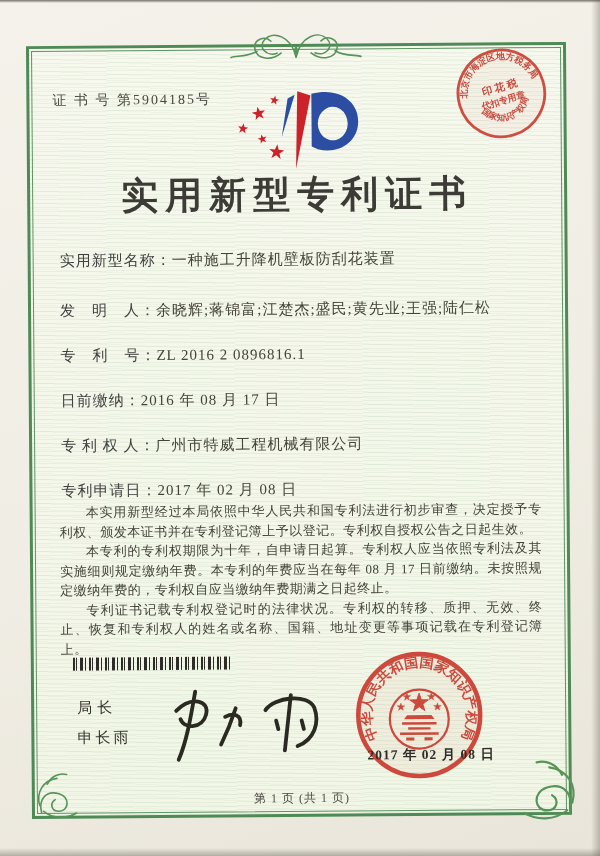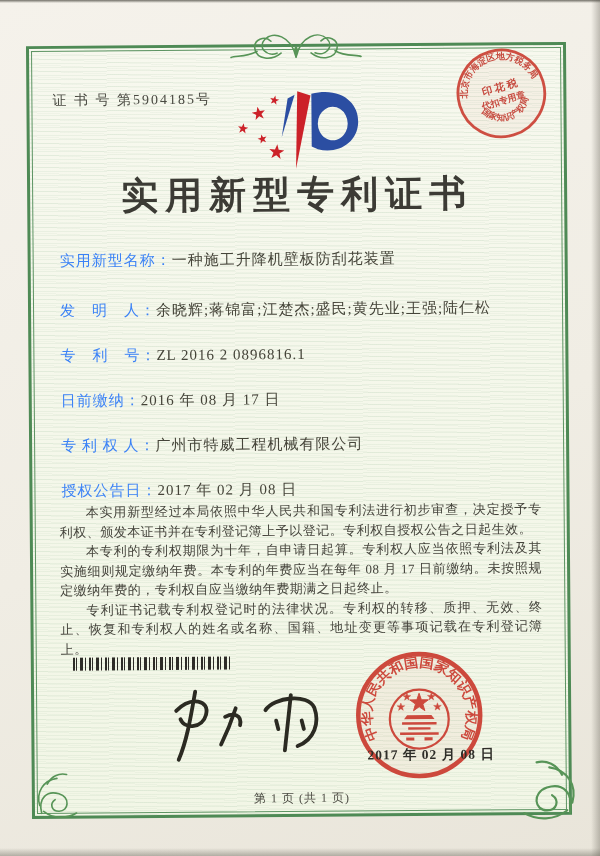--- a/index.html
+++ b/index.html
@@ -22,21 +22,21 @@
   }
   .frame::before{content:"";position:absolute;inset:2px;border:1px solid #5d9463;pointer-events:none;}
 
   .cert-no{position:absolute;left:26px;top:46px;font-size:14px;letter-spacing:2px;color:#4a4a42;}
   .logo{position:absolute;left:50%;top:42px;transform:translateX(-50%);}
   .title{position:absolute;left:0;top:126px;width:100%;text-align:center;font-size:37px;font-weight:bold;letter-spacing:7px;color:#3c3b35;}
 
   .fields{position:absolute;left:32px;top:206px;right:30px;}
   .field-row{margin-bottom:26px;font-size:15px;line-height:19px;color:#4b4a42;letter-spacing:1px;}
   .field-row:first-child{margin-bottom:31px;}
-  .field-label{color:#3b82f6;}
+  .field-label{color:#404040;}
   .field-value{color:#454439;}
 
   .paras{position:absolute;left:30px;top:457px;right:28px;color:#45443c;}
   .paras p{margin:0;font-size:13px;line-height:19.5px;text-indent:2em;text-align:justify;letter-spacing:.5px;}
 
   .barcode{position:absolute;left:42px;top:612px;width:158px;height:13px;
     background:repeating-linear-gradient(90deg,#2e2c28 0 2px,rgba(0,0,0,0) 2px 3px,#2e2c28 3px 4px,rgba(0,0,0,0) 4px 7px,#2e2c28 7px 10px,rgba(0,0,0,0) 10px 12px,#2e2c28 12px 13px,rgba(0,0,0,0) 13px 16px);}
 
   .signer{position:absolute;left:46px;top:653px;font-family:"Liberation Sans","DejaVu Sans",sans-serif;color:#35342e;}
   .signer .t{font-size:15px;letter-spacing:5px;margin-bottom:11px;}
@@ -147,32 +147,36 @@
     <div class="field-row" data-interactable="false">
       <span class="field-label" data-interactable="false">专　利　号：</span><span class="field-value" data-interactable="false">ZL 2016 2 0896816.1</span>
     </div>
     <div class="field-row" data-interactable="false">
       <span class="field-label" data-interactable="false">日前缴纳：</span><span class="field-value" data-interactable="false">2016 年 08 月 17 日</span>
     </div>
     <div class="field-row" data-interactable="false">
       <span class="field-label" data-interactable="false">专 利 权 人：</span><span class="field-value" data-interactable="false">广州市特威工程机械有限公司</span>
     </div>
     <div class="field-row" data-interactable="false">
-      <span class="field-label" data-interactable="false">授权公告日：</span><span class="field-value" data-interactable="false">2017 年 02 月 08 日</span>
+      <span class="field-label" data-interactable="false">专利申请日：</span><span class="field-value" data-interactable="false">2017 年 02 月 08 日</span>
     </div>
   </div>
 
   <div class="paras" data-interactable="false">
     <p data-interactable="false">本实用新型经过本局依照中华人民共和国专利法进行初步审查，决定授予专利权、颁发本证书并在专利登记簿上予以登记。专利权自授权公告之日起生效。</p>
     <p data-interactable="false">本专利的专利权期限为十年，自申请日起算。专利权人应当依照专利法及其实施细则规定缴纳年费。本专利的年费应当在每年 08 月 17 日前缴纳。未按照规定缴纳年费的，专利权自应当缴纳年费期满之日起终止。</p>
     <p data-interactable="false">专利证书记载专利权登记时的法律状况。专利权的转移、质押、无效、终止、恢复和专利权人的姓名或名称、国籍、地址变更等事项记载在专利登记簿上。</p>
   </div>
 
   <div class="barcode" data-interactable="false"></div>
 
+  <div class="signer" data-interactable="false">
+    <div class="t" data-interactable="false">局长</div>
+    <div class="n" data-interactable="false">申长雨</div>
+  </div>
 
   <svg class="signature" data-interactable="false" width="170" height="85" viewBox="0 0 160 80">
     <g fill="none" stroke="#2b2a22" stroke-width="3.6" stroke-linecap="round">
       <path d="M34,12 C30,34 26,58 18,76"></path>
       <path d="M16,30 C30,16 48,20 44,34 C41,46 24,48 20,38"></path>
       <path d="M72,28 C68,40 64,50 58,62"></path>
       <path d="M62,36 C70,32 78,34 76,44"></path>
       <path d="M100,30 C108,18 140,14 146,28 C151,42 146,58 130,64"></path>
       <path d="M124,16 L118,68"></path>
       <path d="M110,40 L112,48"></path>

